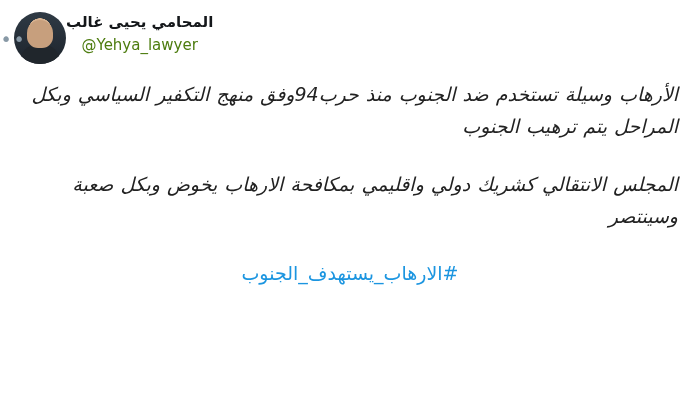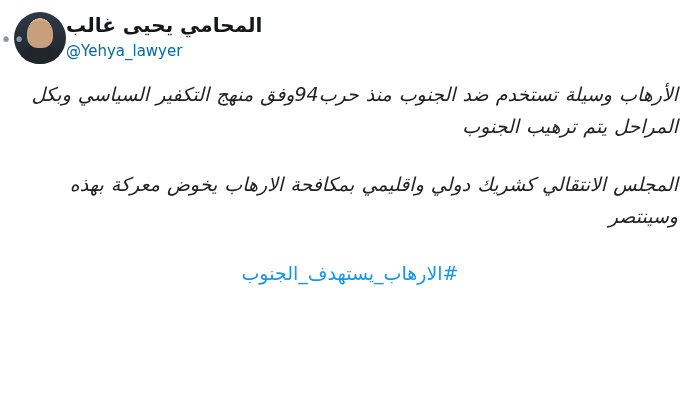--- a/index.html
+++ b/index.html
@@ -70,31 +70,31 @@
     background: #c79f7d;
     z-index: 2;
   }
   .names {
     text-align: right;
     margin-right: 10px;
     line-height: 1.25;
     padding-top: 3px;
   }
   .display-name {
-    font-size: 20px;
+    font-size: 15px;
     font-weight: bold;
     color: #14171a;
     direction: rtl;
     white-space: nowrap;
   }
   .handle {
     font-size: 15px;
-    color: #0369a1;
+    color: #4d7c0f;
     direction: ltr;
-    text-align: left;
+    text-align: center;
     margin-top: 4px;
     white-space: nowrap;
   }
   .more-icon {
     position: absolute;
     top: 22px;
     left: 14px;
     width: 26px;
     height: 14px;
     color: #8899a6;
@@ -144,17 +144,17 @@
     <div class="avatar"></div>
     <div class="names">
       <div class="display-name">المحامي يحيى غالب</div>
       <div class="handle">@Yehya_lawyer</div>
     </div>
     <div class="more-icon">•••</div>
   </div>
 
   <div class="tweet-body">
     <p class="para">الأرهاب وسيلة تستخدم ضد الجنوب منذ حرب94وفق منهج التكفير السياسي وبكل المراحل  يتم ترهيب الجنوب</p>
-    <p class="para">المجلس الانتقالي كشريك دولي واقليمي بمكافحة الارهاب يخوض معركة بهذه وسينتصر</p>
+    <p class="para">المجلس الانتقالي كشريك دولي واقليمي بمكافحة الارهاب يخوض وبكل صعبة وسينتصر</p>
     <a class="hashtag">#الارهاب_يستهدف_الجنوب</a>
   </div>
 
 </div>
 
 </body></html>

